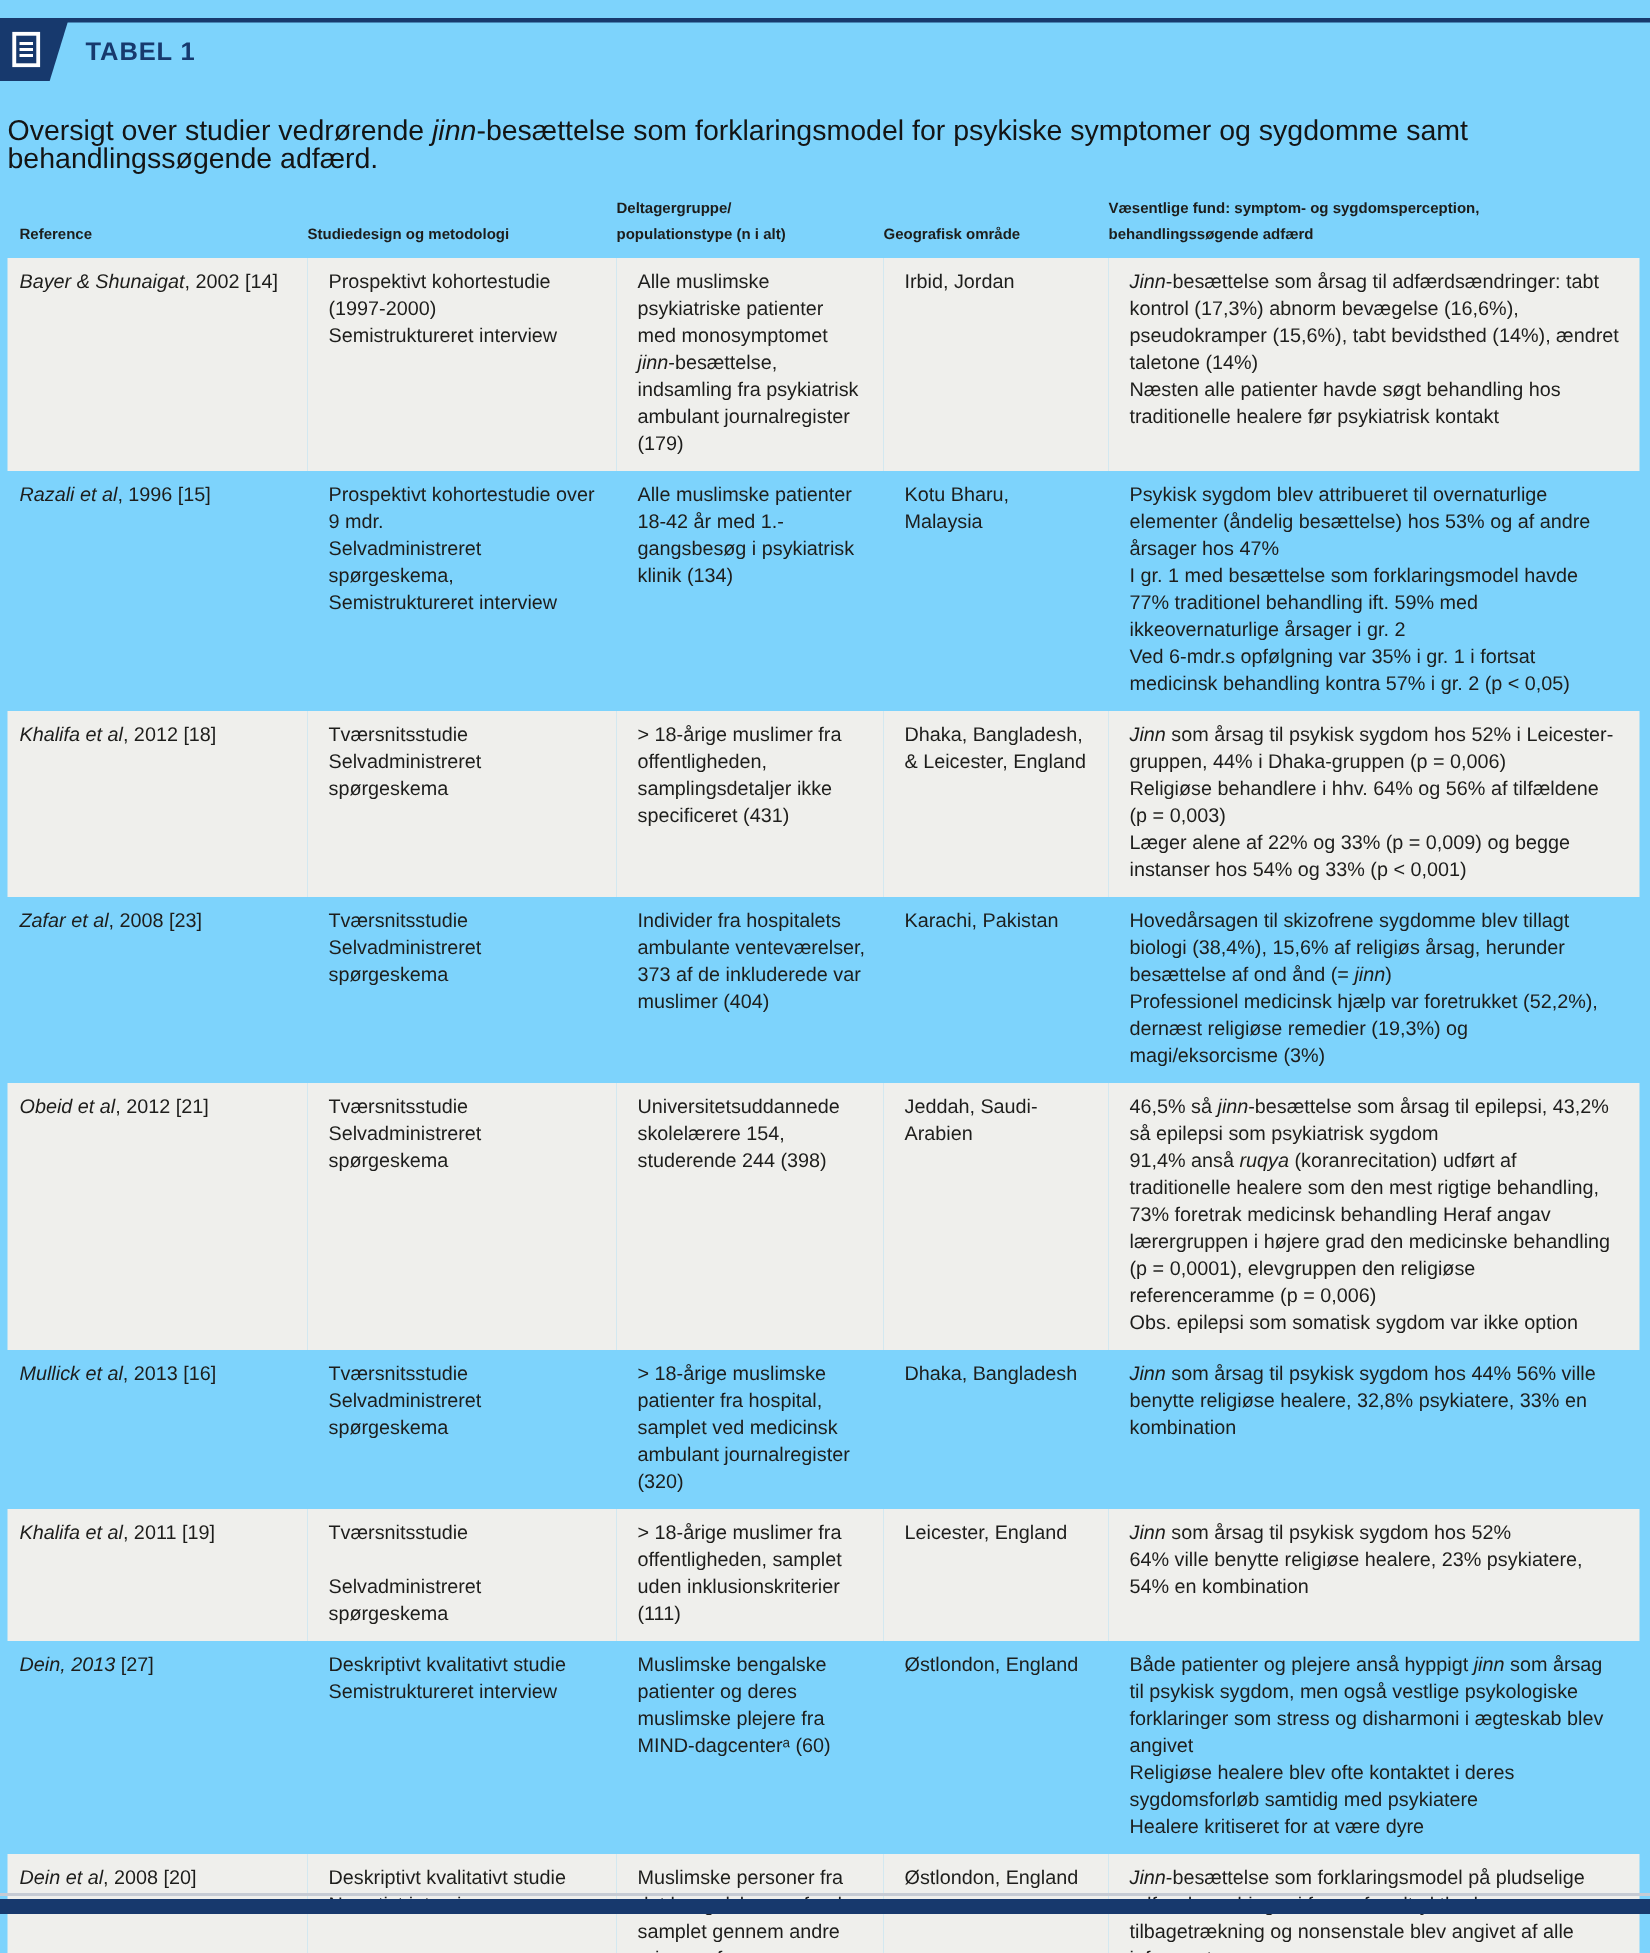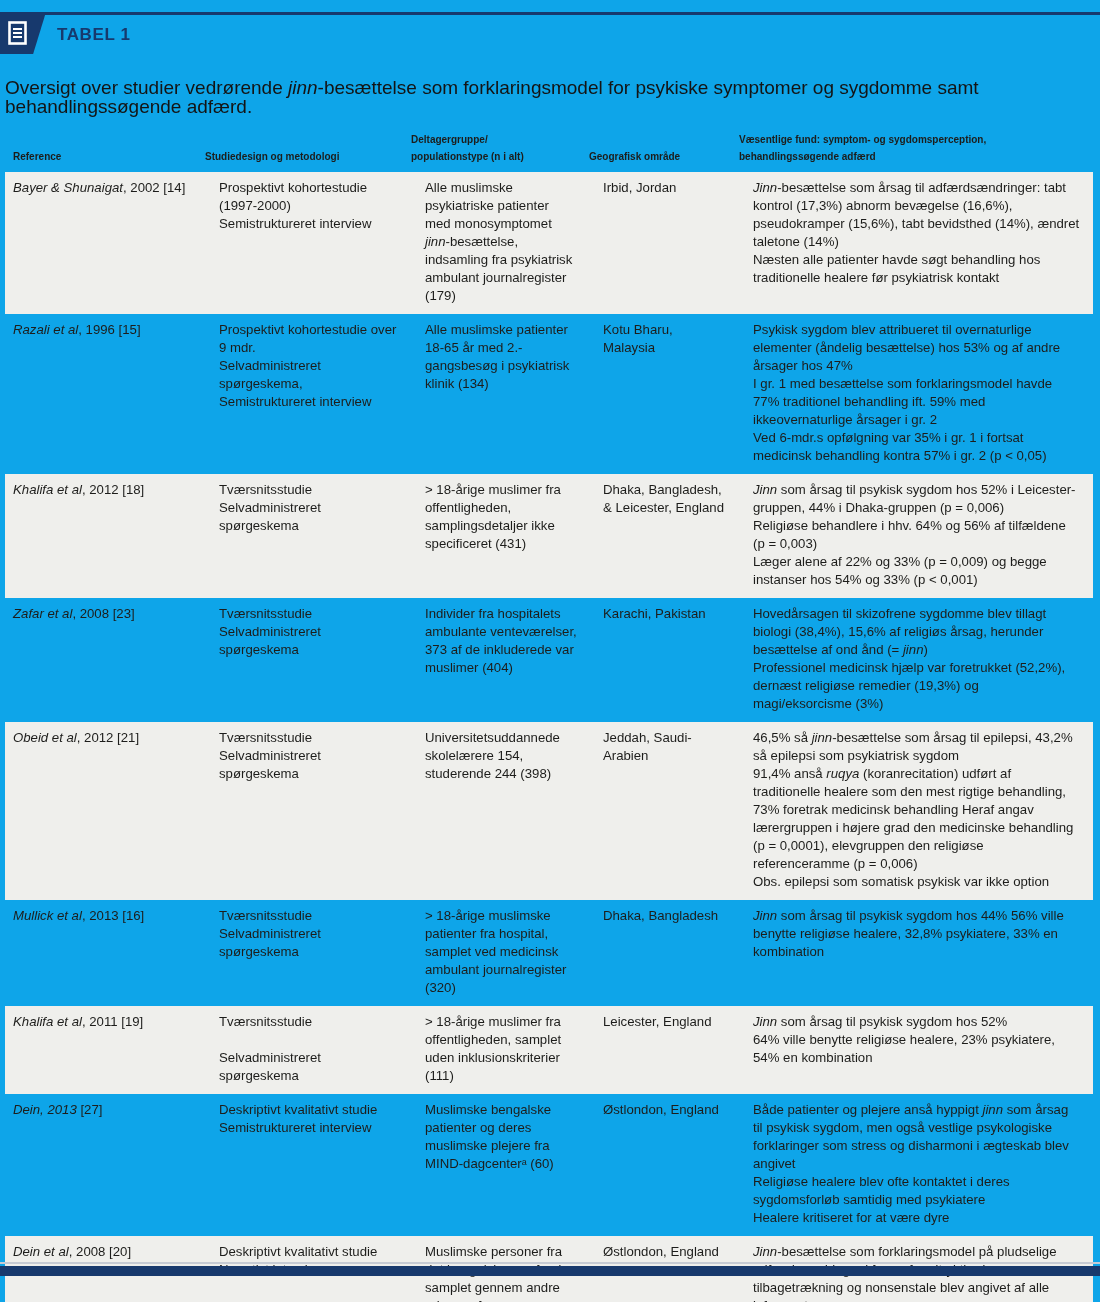--- a/index.html
+++ b/index.html
@@ -9,21 +9,21 @@
     --ink:#1d1d1b;
   }
   html,body{margin:0;padding:0;}
   body{
     width:1100px;height:1302px;
     background:#ffffff;
     font-family:"Liberation Sans", sans-serif;
     color:var(--ink);
     -webkit-font-smoothing:antialiased;
   }
-  .page{position:relative;width:1100px;height:1302px;overflow:hidden;background:#0ea5e9;}
+  .page{position:relative;width:1100px;height:1302px;overflow:hidden;background:#7dd3fc;}
 
   
   .tabel-top{position:relative;height:64px;}
   .top-rule{position:absolute;left:38px;right:0;top:12px;height:3px;background:var(--navy);}
   .icon-box{
     position:absolute;left:0;top:12px;width:46px;height:42px;
     background:var(--navy);
     clip-path:polygon(0 0,100% 0,72% 100%,0 100%);
   }
   .icon-box svg{position:absolute;left:8px;top:9px;}
@@ -126,21 +126,21 @@
             <div class="line"><i>Jinn</i>-besættelse som årsag til adfærdsændringer: tabt kontrol (17,3%) abnorm bevægelse (16,6%), pseudokramper (15,6%), tabt bevidsthed (14%), ændret taletone (14%)</div>
             <div class="line">Næsten alle patienter havde søgt behandling hos traditionelle healere før psykiatrisk kontakt</div>
           </td>
         </tr>
         <tr>
           <td class="c-ref"><i>Razali et al</i>, 1996 [15]</td>
           <td class="c-design">
             <div class="line">Prospektivt kohortestudie over 9 mdr.</div>
             <div class="line">Selvadministreret spørgeskema, Semistruktureret interview</div>
           </td>
-          <td class="c-part">Alle muslimske patienter 18-65 år med 2.-gangsbesøg i psykiatrisk klinik (134)</td>
+          <td class="c-part">Alle muslimske patienter 18-42 år med 1.-gangsbesøg i psykiatrisk klinik (134)</td>
           <td class="c-geo">Kotu Bharu, Malaysia</td>
           <td class="c-find">
             <div class="line">Psykisk sygdom blev attribueret til overnaturlige elementer (åndelig besættelse) hos 53% og af andre årsager hos 47%</div>
             <div class="line">I gr. 1 med besættelse som forklaringsmodel havde 77% traditionel behandling ift. 59% med ikkeovernaturlige årsager i gr. 2</div>
             <div class="line">Ved 6-mdr.s opfølgning var 35% i gr. 1 i fortsat medicinsk behandling kontra 57% i gr. 2 (p &lt; 0,05)</div>
           </td>
         </tr>
         <tr>
           <td class="c-ref"><i>Khalifa et al</i>, 2012 [18]</td>
           <td class="c-design">
@@ -172,21 +172,21 @@
           <td class="c-ref"><i>Obeid et al</i>, 2012 [21]</td>
           <td class="c-design">
             <div class="line">Tværsnitsstudie</div>
             <div class="line">Selvadministreret spørgeskema</div>
           </td>
           <td class="c-part">Universitetsuddannede skolelærere 154, studerende 244 (398)</td>
           <td class="c-geo">Jeddah, Saudi-Arabien</td>
           <td class="c-find">
             <div class="line">46,5% så <i>jinn</i>-besættelse som årsag til epilepsi, 43,2% så epilepsi som psykiatrisk sygdom</div>
             <div class="line">91,4% anså <i>ruqya</i> (koranrecitation) udført af traditionelle healere som den mest rigtige behandling, 73% foretrak medicinsk behandling Heraf angav lærergruppen i højere grad den medicinske behandling (p = 0,0001), elevgruppen den religiøse referenceramme (p = 0,006)</div>
-            <div class="line">Obs. epilepsi som somatisk psykisk var ikke option</div>
+            <div class="line">Obs. epilepsi som somatisk sygdom var ikke option</div>
           </td>
         </tr>
         <tr>
           <td class="c-ref"><i>Mullick et al</i>, 2013 [16]</td>
           <td class="c-design">
             <div class="line">Tværsnitsstudie</div>
             <div class="line">Selvadministreret spørgeskema</div>
           </td>
           <td class="c-part">&gt; 18-årige muslimske patienter fra hospital, samplet ved medicinsk ambulant journalregister (320)</td>
           <td class="c-geo">Dhaka, Bangladesh</td>

